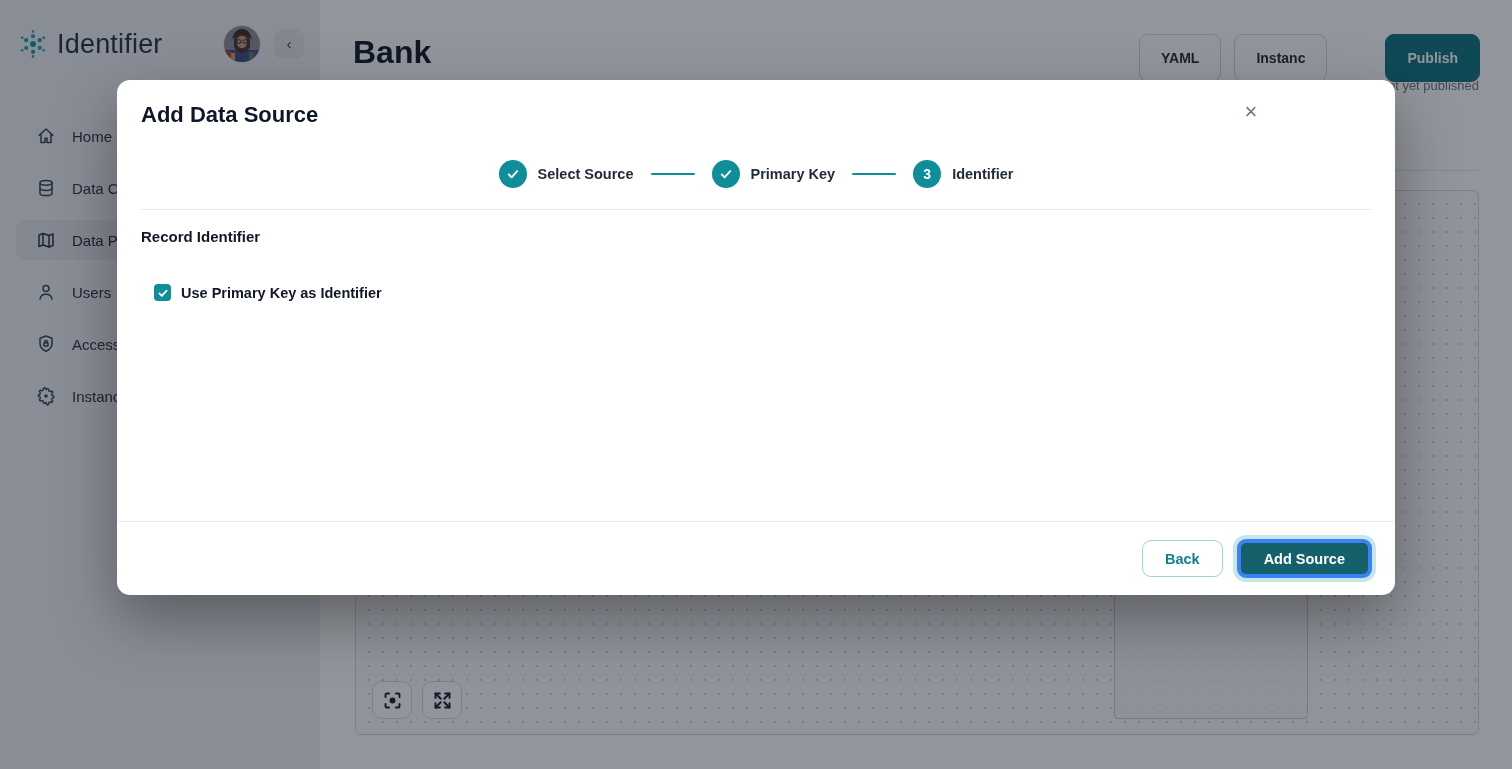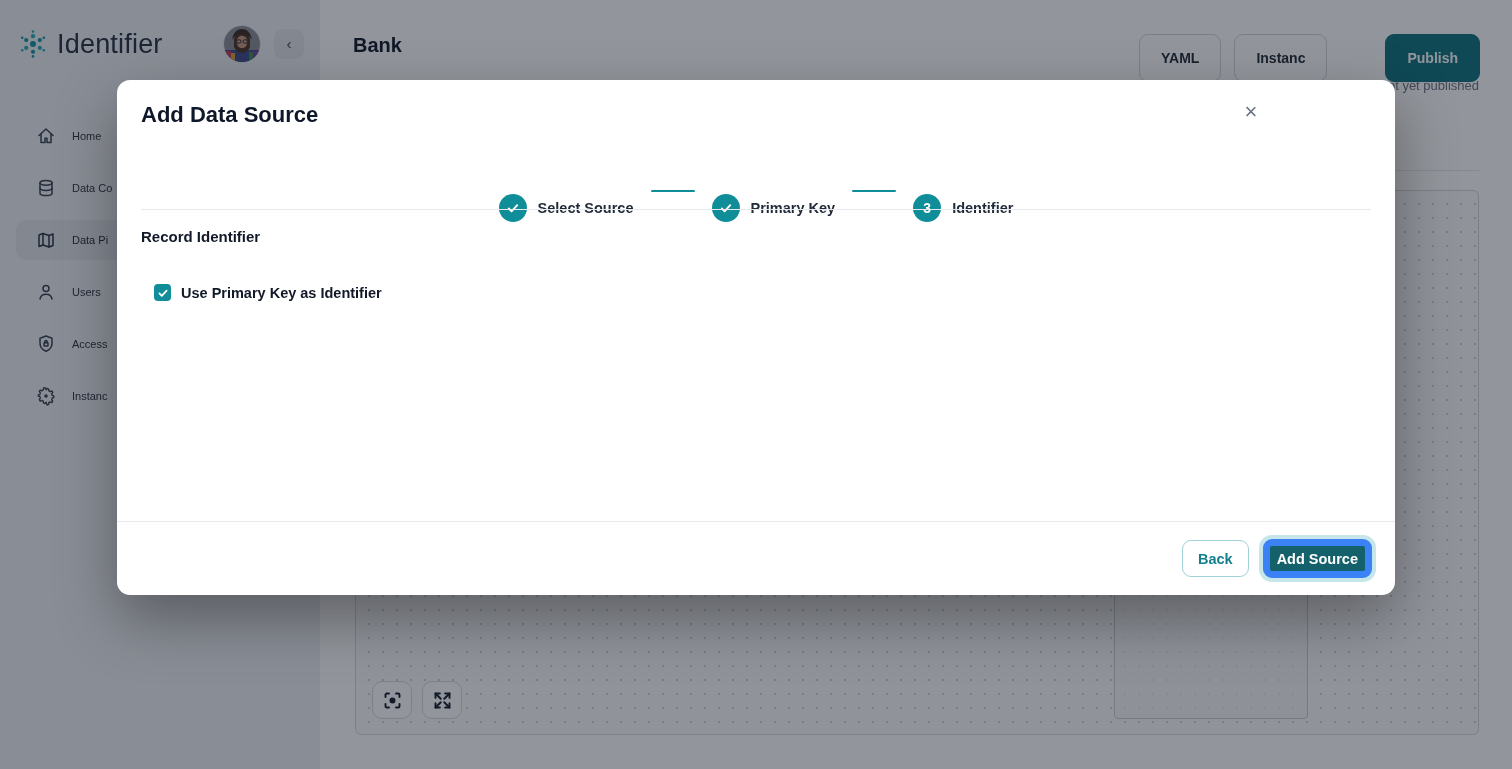--- a/index.html
+++ b/index.html
@@ -23,25 +23,25 @@
     background:#e3e5ea;color:#3a4250;font-size:15px;line-height:30px;text-align:center;
     cursor:pointer;padding:0;font-family:inherit;
   }
   nav{display:block;padding-top:52px;}
   .nav-item{
     height:40px;margin:0 16px 12px 16px;border-radius:10px;
     display:flex;align-items:center;padding-left:20px;gap:16px;cursor:pointer;
   }
   .nav-item.active{background:#e2e5ea;}
   .nav-icon{width:20px;height:20px;display:inline-flex;flex:none;}
-  .nav-label{font-size:11px;color:#2b3342;white-space:nowrap;}
+  .nav-label{font-size:15px;color:#2b3342;white-space:nowrap;}
   .nav-item.active .nav-label{font-weight:500;color:#1f2734;}
 
   .main{position:absolute;left:320px;top:0;right:0;bottom:0;background:#ffffff;}
-  .page-title{position:absolute;left:33px;top:34px;font-size:20px;font-weight:700;color:#0f172a;}
+  .page-title{position:absolute;left:33px;top:34px;font-size:32px;font-weight:700;color:#0f172a;}
   .hdr-actions{position:absolute;right:32px;top:34px;display:flex;gap:13px;}
   .hdr-btn{
     height:48px;padding:0 21px;border-radius:9px;border:1px solid #d2d5db;background:#fff;
     font-family:inherit;font-size:14px;font-weight:600;color:#1f2937;cursor:pointer;
   }
   .hdr-btn.publish{background:#0d7380;border-color:#0d7380;color:#fff;margin-left:45px;}
   .hdr-status{position:absolute;right:33px;top:78px;font-size:13px;color:#6b7280;}
   .main-divider{position:absolute;left:32px;right:33px;top:170px;height:1px;background:#e5e7eb;}
   .canvas{
     position:absolute;left:35px;top:190px;right:33px;bottom:34px;
@@ -64,21 +64,21 @@
     position:absolute;left:117px;top:80px;width:1278px;height:515px;
     background:#fff;border-radius:13px;box-shadow:0 24px 60px rgba(0,0,0,.35);
     box-sizing:border-box;
   }
   .modal-title{position:absolute;left:24px;top:22px;font-size:22px;font-weight:700;color:#0f172a;}
   .modal-close{
     position:absolute;right:130px;top:18px;width:28px;height:28px;border:none;background:transparent;
     font-size:22px;line-height:28px;color:#6b7280;cursor:pointer;padding:0;font-family:inherit;
   }
   .stepper{position:absolute;left:0;right:0;top:80px;display:flex;align-items:center;justify-content:center;}
-  .step{display:flex;align-items:center;cursor:pointer;margin-top:34px;}
+  .step{display:flex;align-items:center;cursor:pointer;}
   .step-circle{
     width:28px;height:28px;border-radius:50%;background:#0f8e99;color:#fff;
     display:flex;align-items:center;justify-content:center;font-size:14px;font-weight:700;flex:none;
   }
   .step-label{margin-left:11px;font-size:14.5px;font-weight:600;color:#1f2937;}
   .step-line{width:44px;height:2px;background:#0f8e99;margin:0 17px;border-radius:1px;}
   .stepper-divider{position:absolute;left:24px;right:24px;top:129px;height:1px;background:#e7e9ec;}
   .body-heading{position:absolute;left:24px;top:148px;font-size:15px;font-weight:700;color:#111827;}
   .body-desc{position:absolute;left:24px;top:177px;font-size:14px;color:#6b7280;}
   .checkbox-row{position:absolute;left:24px;top:204px;display:flex;align-items:center;gap:10px;margin-left:13px;}
@@ -86,25 +86,25 @@
     width:17px;height:17px;border-radius:4px;background:#0f8e99;display:flex;
     align-items:center;justify-content:center;cursor:pointer;flex:none;
   }
   .checkbox-label{font-size:14.5px;font-weight:600;color:#111827;cursor:pointer;}
   .modal-footer{
     position:absolute;left:0;right:0;bottom:0;height:74px;border-top:1px solid #e7e9ec;
     display:flex;align-items:center;justify-content:flex-end;gap:14px;padding-right:19px;
     box-sizing:border-box;border-radius:0 0 13px 13px;
   }
   .btn-back{
-    height:37px;padding:0 15px;border-radius:9px;border:1px solid #9fd2d8;background:#fff;
+    height:37px;padding:0 22px;border-radius:9px;border:1px solid #9fd2d8;background:#fff;
     color:#15808d;font-size:14.5px;font-weight:600;cursor:pointer;font-family:inherit;
   }
   .btn-submit{
-    height:39px;padding:0 7px;border-radius:9px;border:7px solid #3b82f6;background:#14616b;
+    height:39px;padding:0 23px;border-radius:9px;border:4px solid #3b82f6;background:#14616b;
     color:#fff;font-size:14.5px;font-weight:700;cursor:pointer;font-family:inherit;
     box-shadow:0 0 0 4px #c6e6e9;margin-right:4px;
   }
   svg{display:block;}
 </style>
 </head>
 <body>
 
 <div class="app">
 

